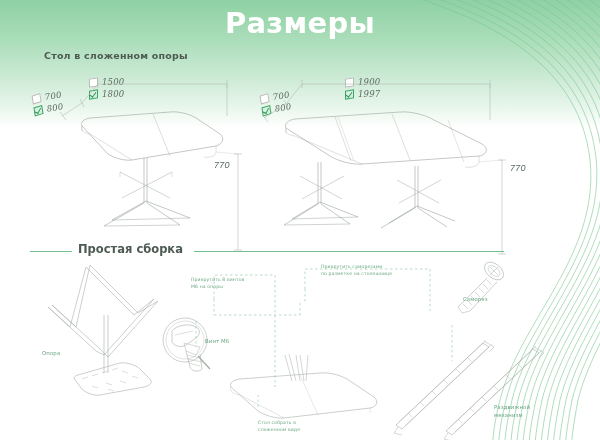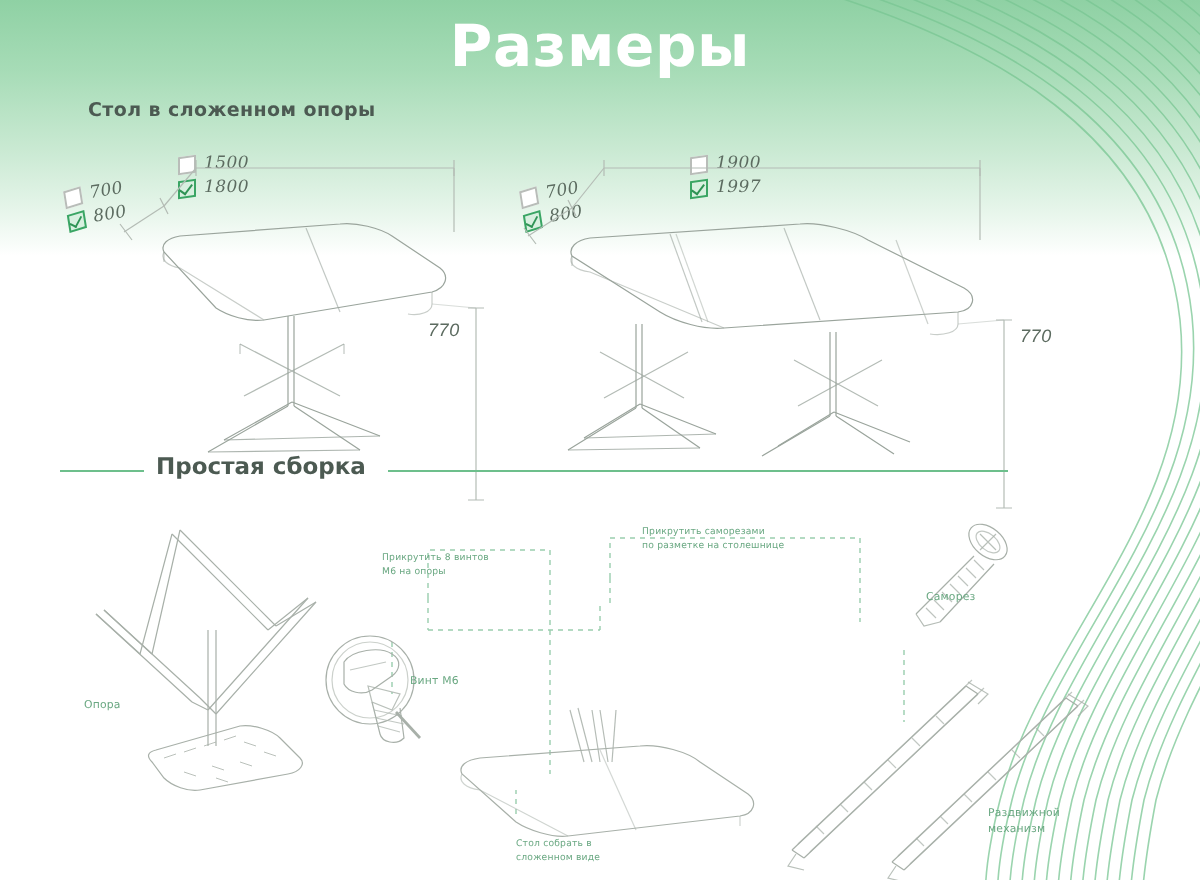--- a/index.html
+++ b/index.html
@@ -48,21 +48,21 @@
   .optval{font-size:8.5px;color:#5c6b60;font-style:italic;font-family:"DejaVu Serif",serif;
           white-space:nowrap;letter-spacing:0.2px;}
   .tilt{transform:rotate(-9deg);transform-origin:left center;}
 
   .dimnum{
     position:absolute;font-size:9px;color:#5c6b60;font-style:italic;
     font-family:Liberation Sans, sans-serif;letter-spacing:0.3px;
   }
 
   
-  .divider{position:absolute;left:0;top:224px;width:510px;height:22px;}
+  .divider{position:absolute;left:0;top:240px;width:510px;height:22px;}
   .divider .line{position:absolute;top:11px;height:1px;background:#6dbf8c;}
   .divider .l1{left:30px;width:42px;}
   .divider .l2{left:194px;width:310px;}
   .divider-title{
     position:absolute;left:78px;top:2px;font-size:11.5px;font-weight:bold;color:#4c5a52;
     font-family:"DejaVu Sans", sans-serif;white-space:nowrap;
   }
 
   
   .note{

